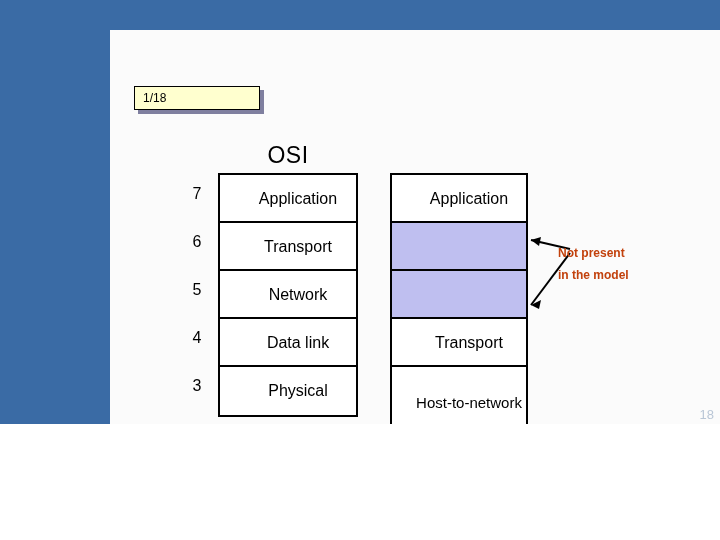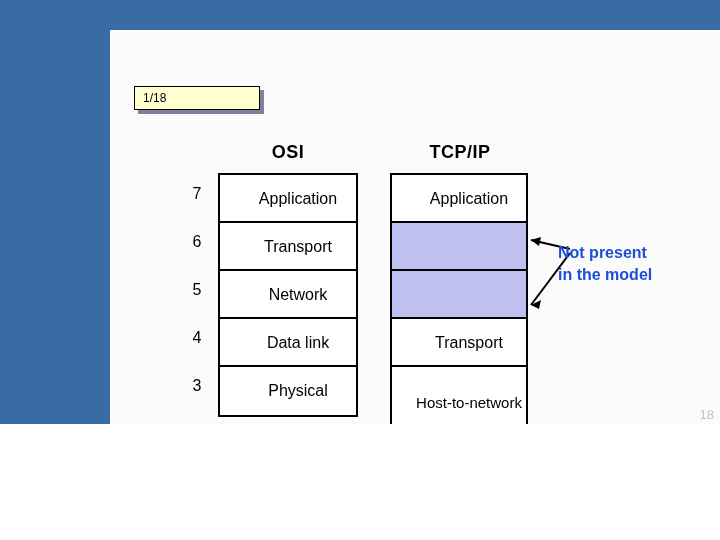--- a/index.html
+++ b/index.html
@@ -64,22 +64,22 @@
     border: 1px solid #000000;
     box-sizing: border-box;
     font-size: 12px;
     color: #000000;
     line-height: 22px;
     padding-left: 8px;
   }
   
   .col-title {
     position: absolute;
-    font-size: 18px;
-    font-weight: bold;
+    font-size: 23px;
+    font-weight: normal;
     color: #000000;
     text-align: center;
     letter-spacing: 0.5px;
   }
   #osi-title {
     left: 218px;
     top: 142px;
     width: 140px;
   }
   #tcpip-title {
@@ -137,23 +137,23 @@
     text-align: center;
     font-size: 16px;
     color: #000000;
   }
   
   .note {
     position: absolute;
     left: 558px;
     top: 242px;
     width: 150px;
-    font-size: 16px;
+    font-size: 12px;
     font-weight: bold;
-    color: #1d4ed8;
+    color: #c2410c;
     line-height: 22px;
   }
   .note div { white-space: nowrap; }
   
   .arrows {
     position: absolute;
     left: 515px;
     top: 235px;
     width: 60px;
     height: 80px;
@@ -174,21 +174,20 @@
 <div class="slide">
 
   <div class="band-left"></div>
   <div class="band-top"></div>
   <div class="band-bottom"></div>
 
   <div class="chip-shadow"></div>
   <div class="chip">1/18</div>
 
   <div class="col-title" id="osi-title">OSI</div>
-  <div class="col-title" id="tcpip-title">TCP/IP</div>
 
   <div class="num" style="top:185px">7</div>
   <div class="num" style="top:233px">6</div>
   <div class="num" style="top:281px">5</div>
   <div class="num" style="top:329px">4</div>
   <div class="num" style="top:377px">3</div>
   <div class="num" style="top:425px">2</div>
   <div class="num" style="top:473px">1</div>
 
   <div class="osi-table">

